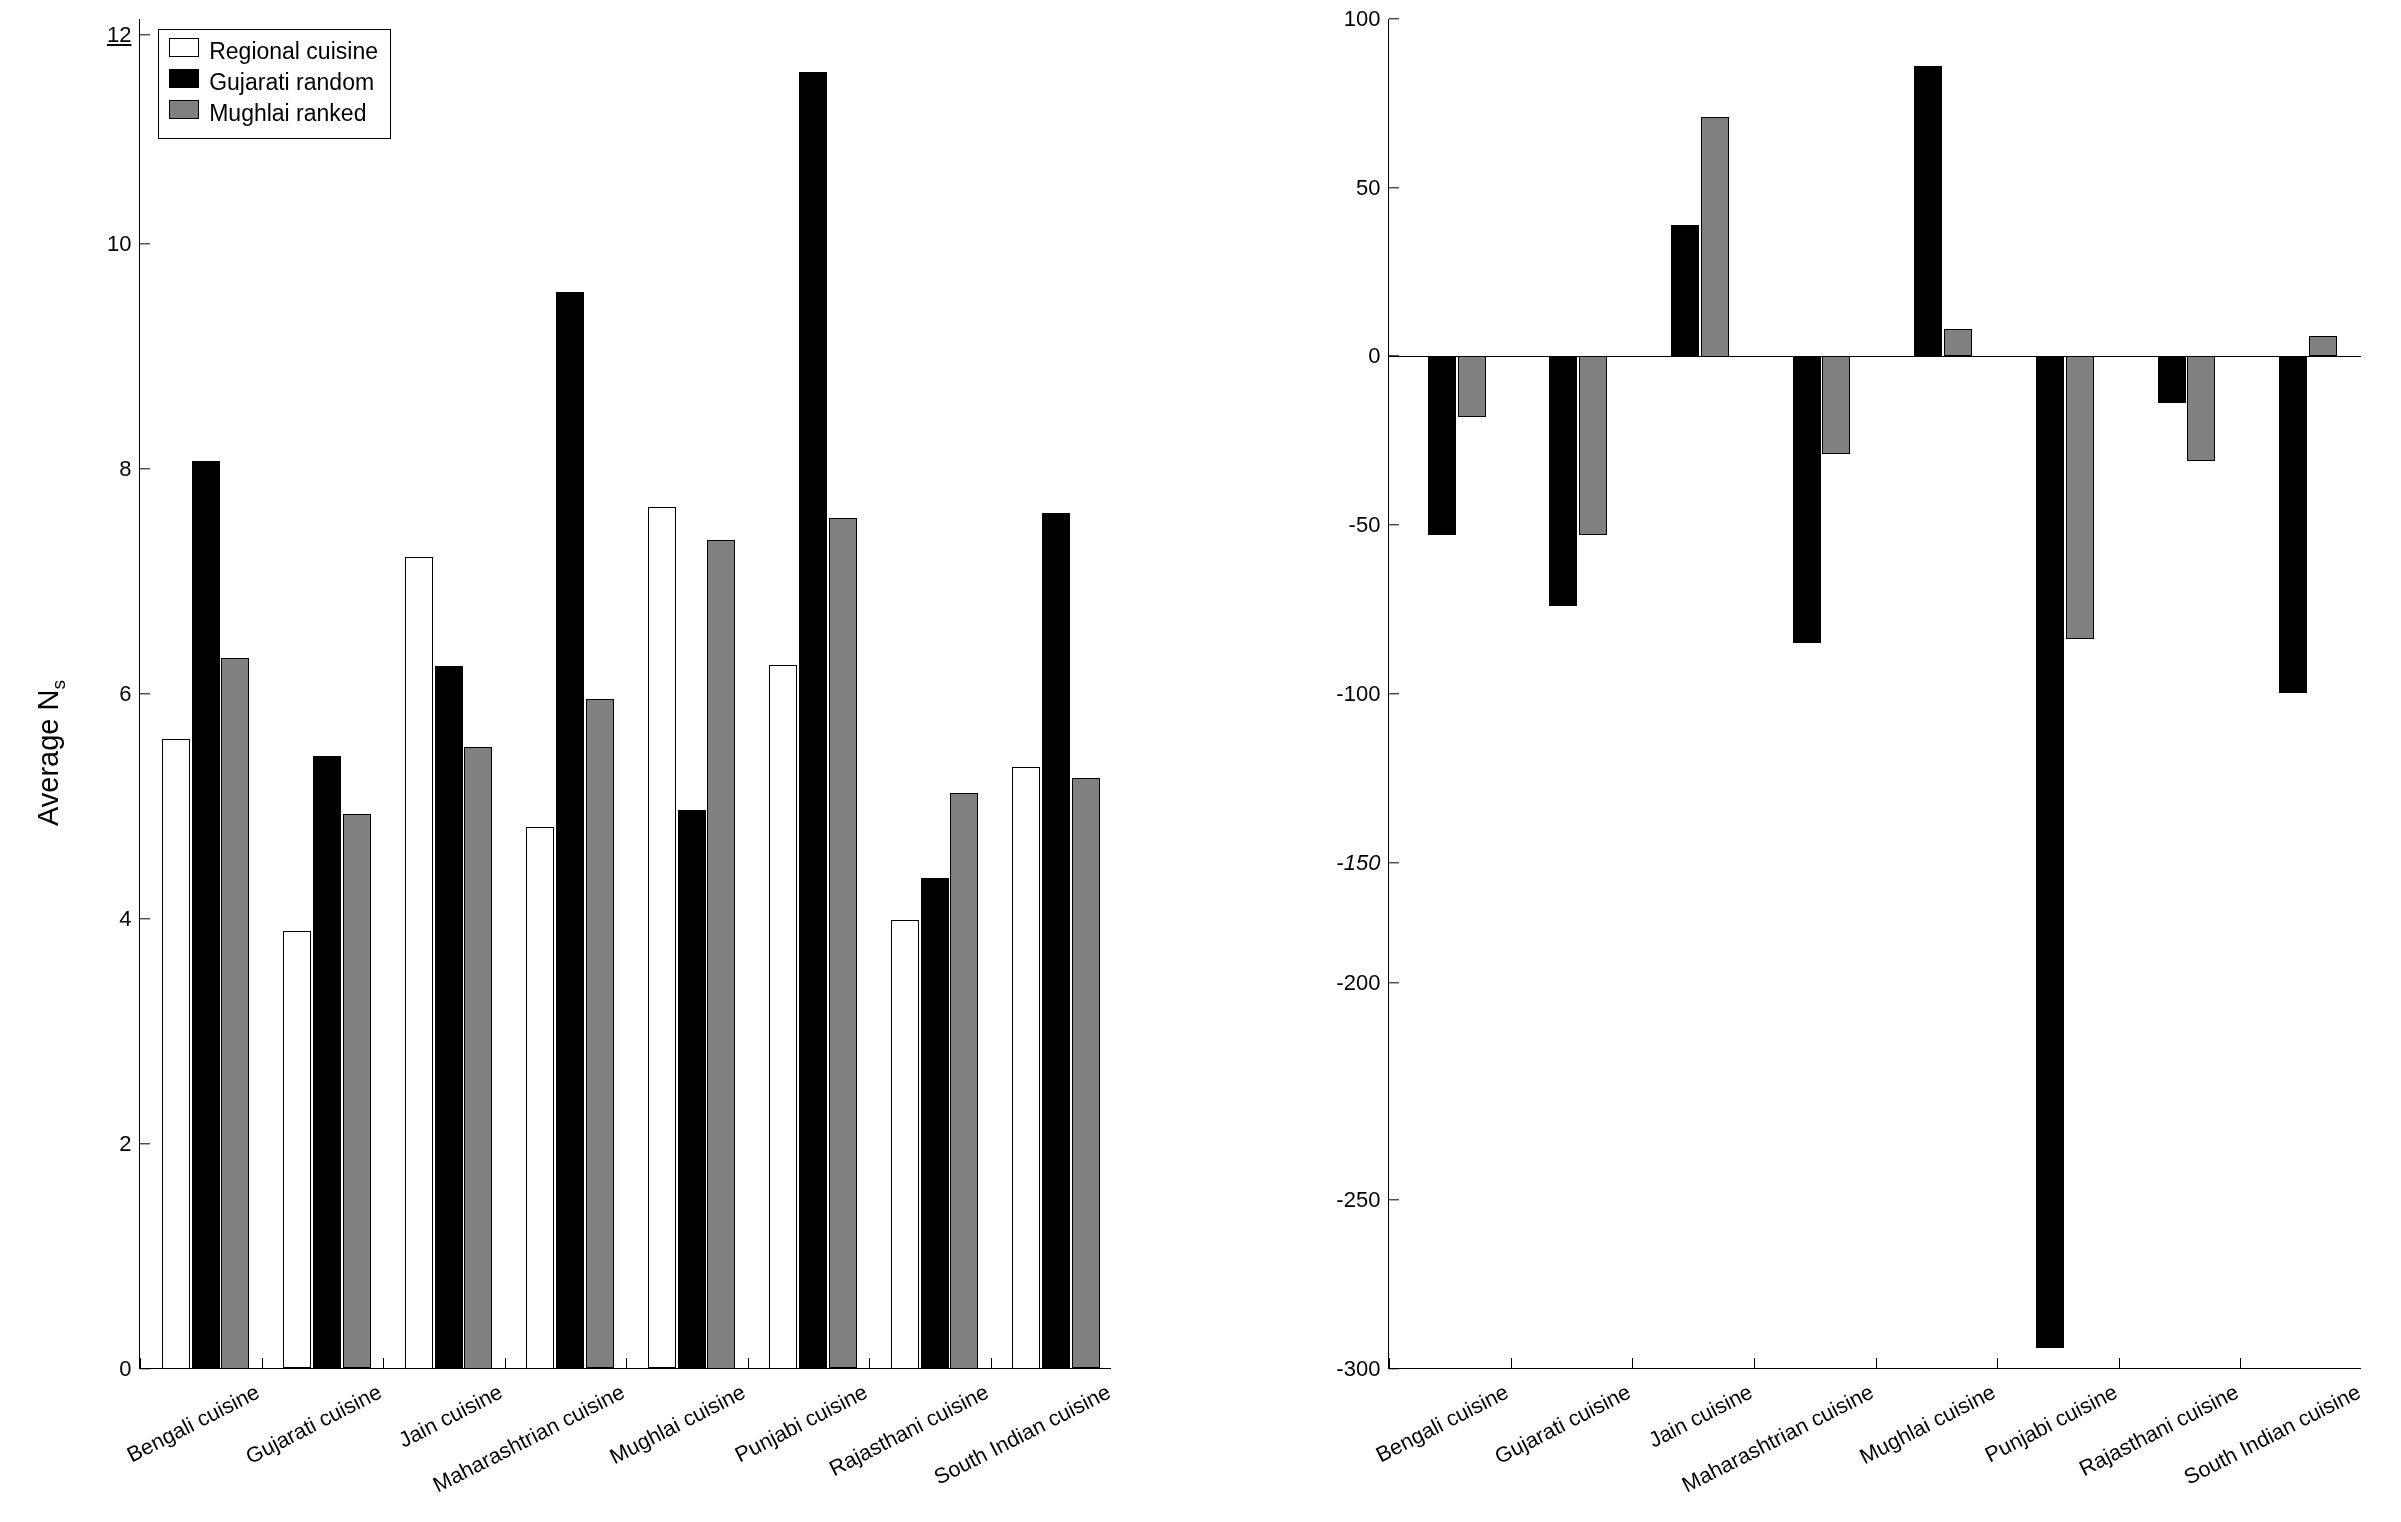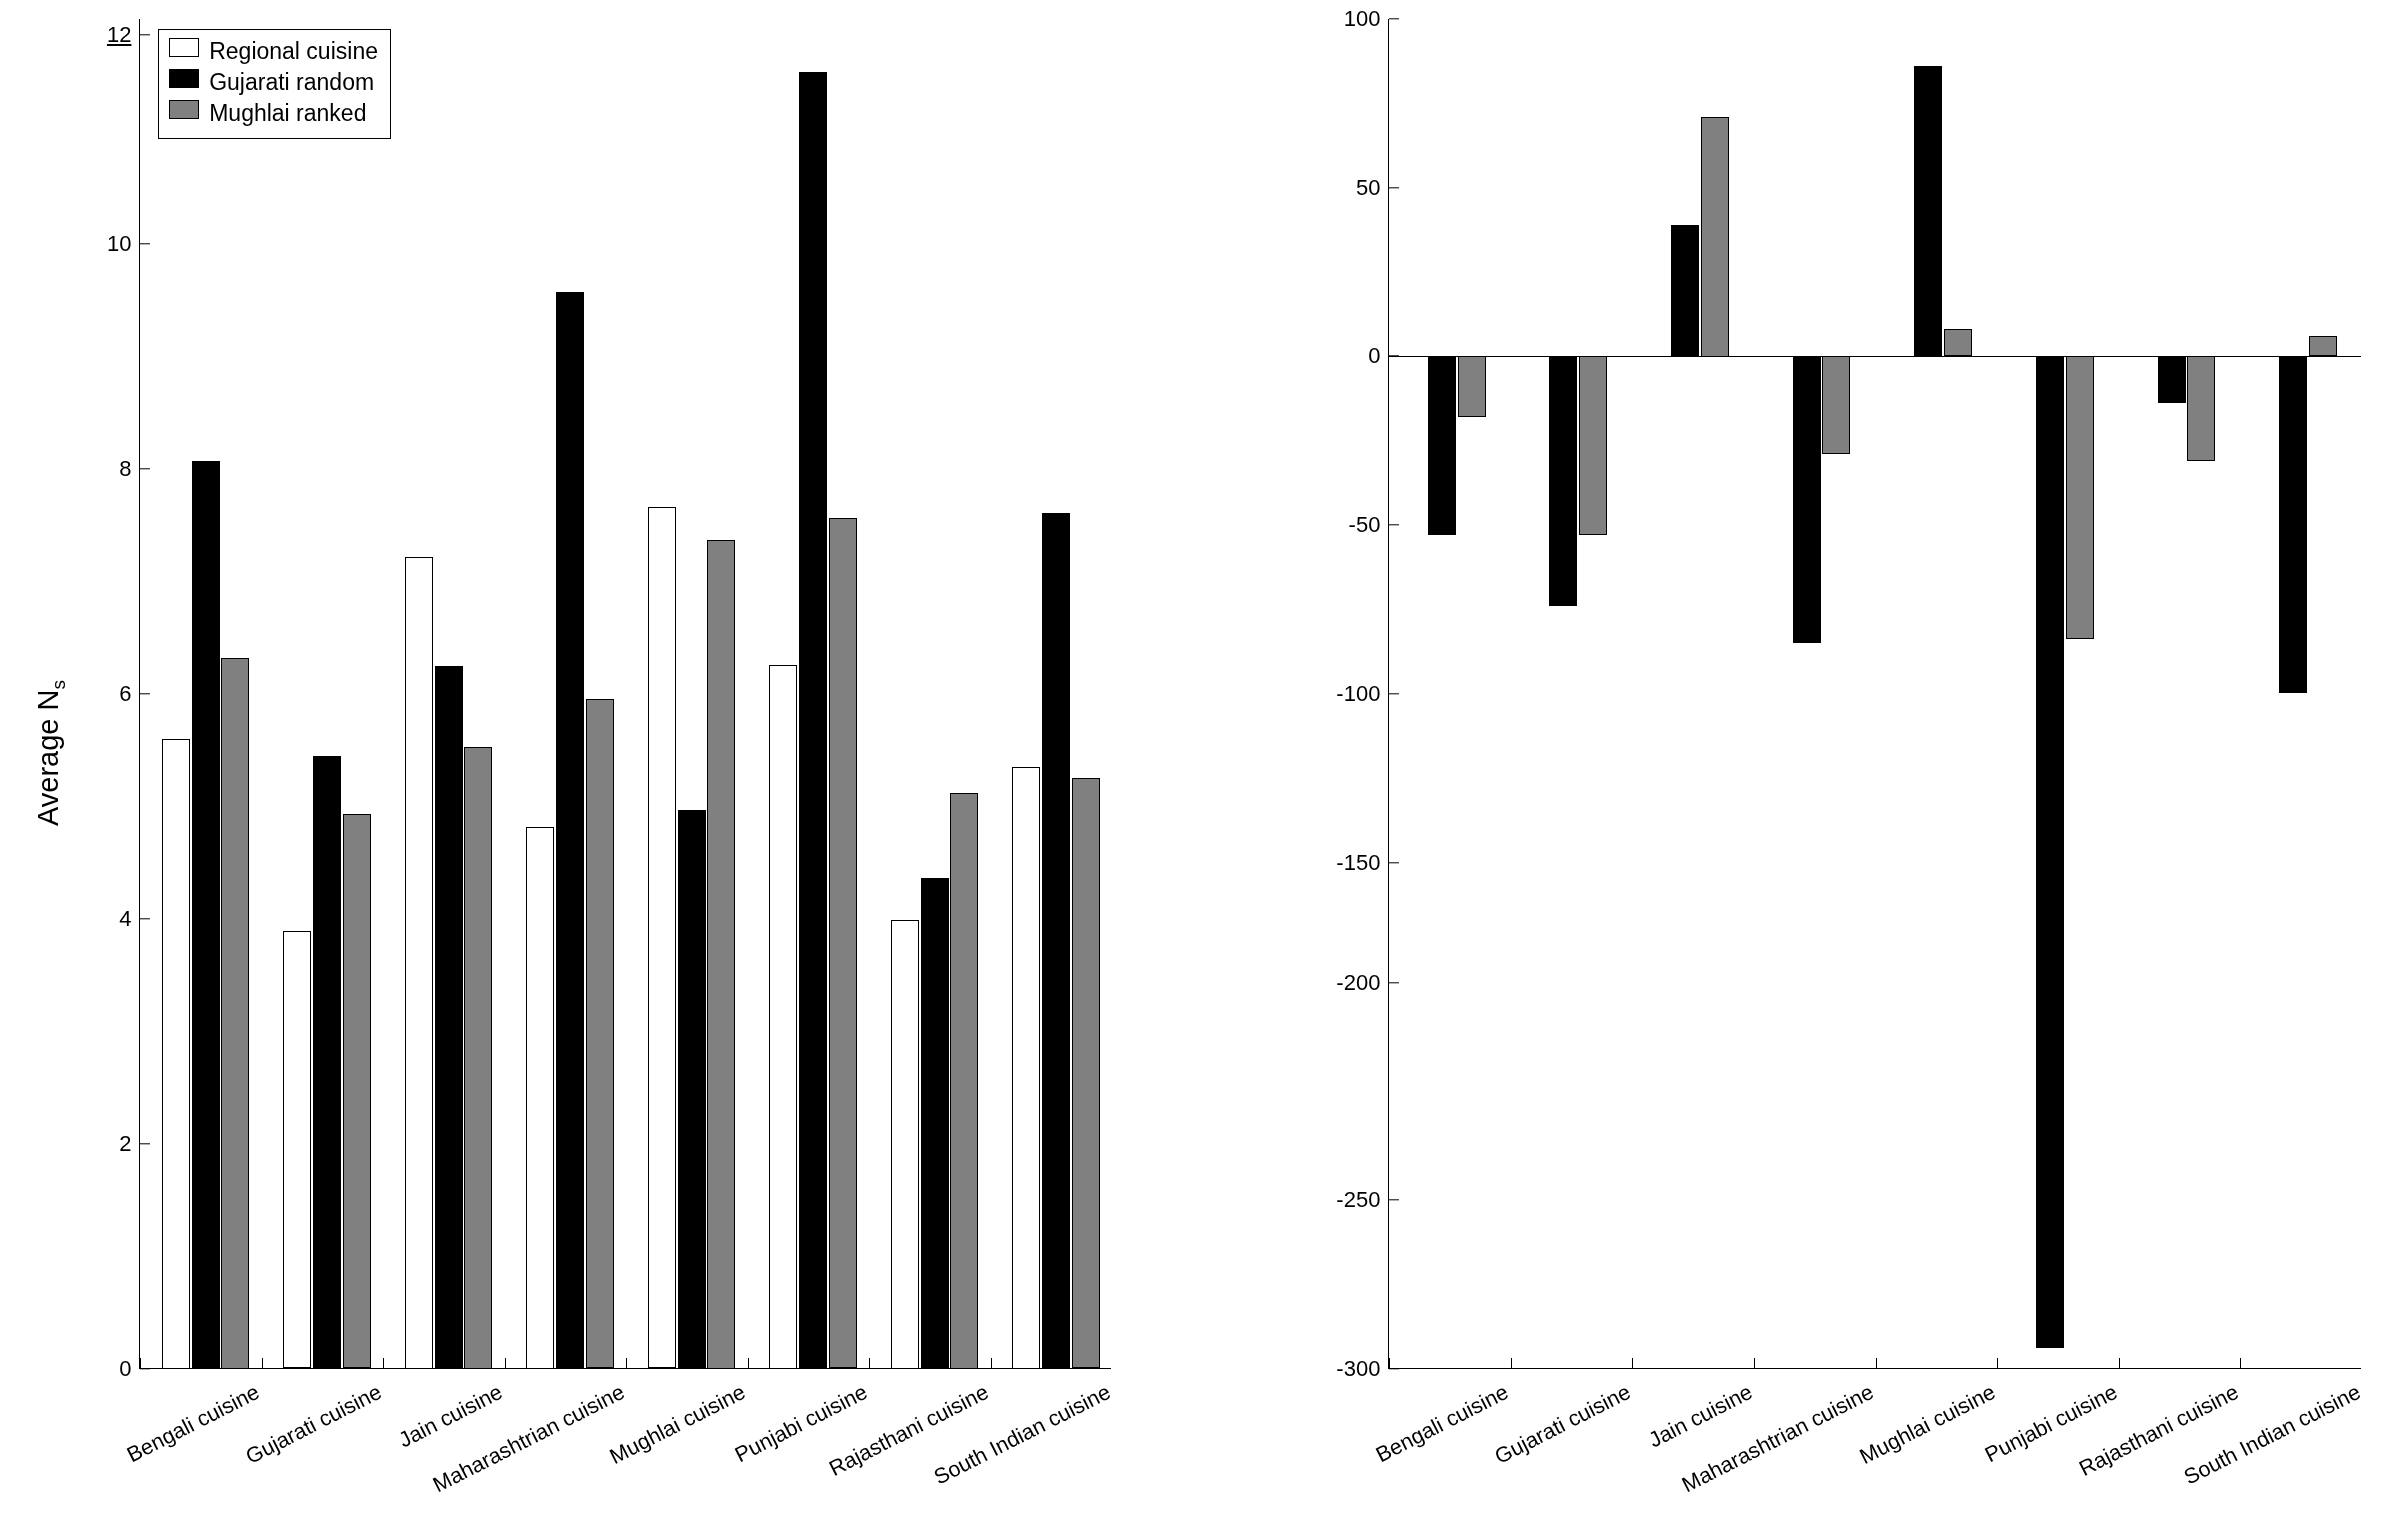--- a/index.html
+++ b/index.html
@@ -229,21 +229,21 @@
       <div class="xcat" style="left: 981px; top: 1379px;">Rajasthani cuisine</div>
       <div class="xcat" style="left: 1103px; top: 1379px;">South Indian cuisine</div>
     </div>
 
   <div class="panel" id="panel-right">
 
     <div class="plot-box" id="plot-right">
     <div class="ytick" style="top: 1350px;">-300<span class="tickmark"></span></div>
         <div class="ytick" style="top: 1181px;">-250<span class="tickmark"></span></div>
         <div class="ytick" style="top: 964px;">-200<span class="tickmark"></span></div>
-        <div class="ytick" style="top: 844px;">-150<span class="tickmark"></span></div>
+        <div class="ytick" style="top: 844px; font-style: italic;">-150<span class="tickmark"></span></div>
         <div class="ytick" style="top: 675px;">-100<span class="tickmark"></span></div>
         <div class="ytick" style="top: 506px; margin-left: 44px;">-50<span class="tickmark"></span></div>
         <div class="ytick" style="top: 337px;">0<span class="tickmark"></span></div>
         <div class="ytick" style="top: 169px;">50<span class="tickmark"></span></div>
         <div class="ytick" style="top: 0px;">100<span class="tickmark"></span></div>
         <div class="zeroline" style="top: 337px;"></div>
         <div class="bar random" style="left: 39px; top: 337px; width: 28px; height: 179px;"></div>
         <div class="bar ranked" style="left: 69px; top: 337px; width: 28px; height: 61px;"></div>
         <div class="xtickmark" style="left: 0px;"></div>
         <div class="bar random" style="left: 160px; top: 337px; width: 28px; height: 250px;"></div>

